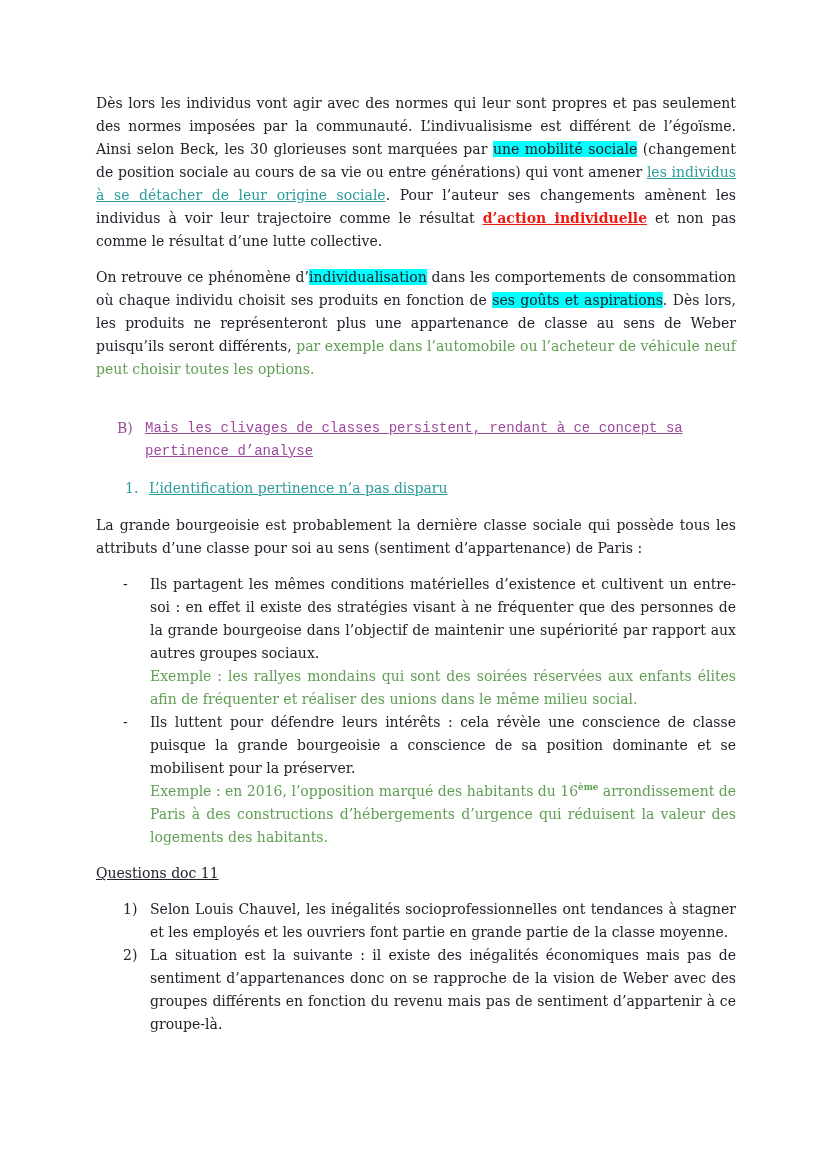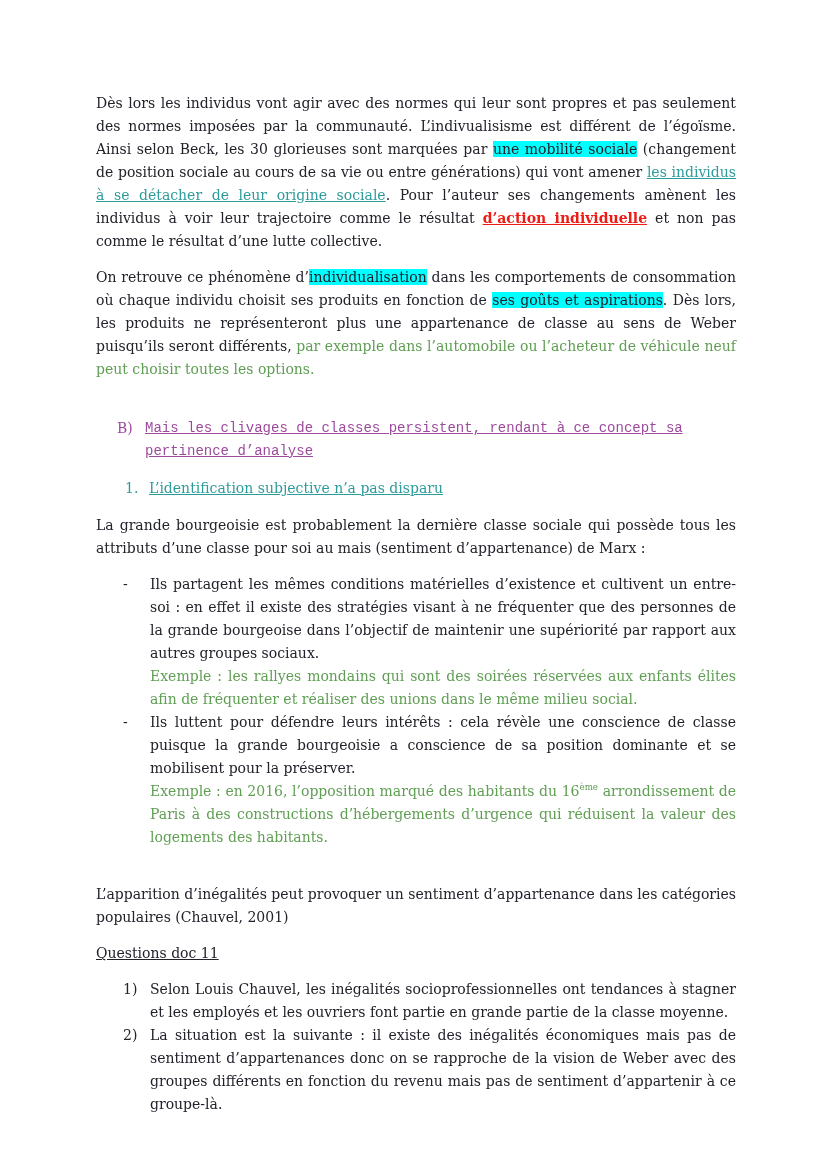--- a/index.html
+++ b/index.html
@@ -55,49 +55,48 @@
     text-decoration: underline;
     cursor: pointer;
   }
   .run.red {
     color: var(--red);
     font-weight: bold;
     text-decoration: underline;
   }
   .run.green { color: var(--green); }
   .run.u { text-decoration: underline; }
-  sup.run { font-size: 0.62em; line-height: 0; }
+  sup.run { font-size: 0.62em; line-height: 0; font-weight: bold; }
 </style>
 </head>
 <body>
 
 <div class="page">
   <div class="content" id="doc">
       <p class="para"><span class="run">Dès lors les individus vont agir avec des normes qui leur sont propres et pas seulement des normes imposées par la communauté. L’indivualisisme est différent de l’égoïsme. Ainsi selon Beck, les 30 glorieuses sont marquées par </span><span class="run hl">une mobilité sociale</span><span class="run"> (changement de position sociale au cours de sa vie ou entre générations) qui vont amener </span><span class="run link">les individus à se détacher de leur origine sociale</span><span class="run">. Pour l’auteur ses changements amènent les individus à voir leur trajectoire comme le résultat </span><span class="run red">d’action individuelle</span><span class="run"> et non pas comme le résultat d’une lutte collective.</span></p>
       <p class="para"><span class="run">On retrouve ce phénomène d’</span><span class="run hl">individualisation</span><span class="run"> dans les comportements de consommation où chaque individu choisit ses produits en fonction de </span><span class="run hl">ses goûts et aspirations</span><span class="run">. Dès lors, les produits ne représenteront plus une appartenance de classe au sens de Weber puisqu’ils seront différents, </span><span class="run green">par exemple dans l’automobile ou l’acheteur de véhicule neuf peut choisir toutes les options.</span></p>
       <p class="para h-b with-marker">
         <span class="marker">B)</span>
         <span class="runs-wrap"><span class="run">Mais les clivages de classes persistent, rendant à ce concept sa pertinence d’analyse</span></span>
       </p>
       <p class="para h-1 with-marker">
         <span class="marker">1.</span>
-        <span class="runs-wrap"><span class="run">L’identification subjective n’a pas disparu</span></span>
+        <span class="runs-wrap"><span class="run">L’identification pertinence n’a pas disparu</span></span>
       </p>
-      <p class="para"><span class="run">La grande bourgeoisie est probablement la dernière classe sociale qui possède tous les attributs d’une classe pour soi au mais (sentiment d’appartenance) de Marx :</span></p>
+      <p class="para"><span class="run">La grande bourgeoisie est probablement la dernière classe sociale qui possède tous les attributs d’une classe pour soi au sens (sentiment d’appartenance) de Paris :</span></p>
       <div class="list dash">
         <div class="li">
           <span class="marker">-</span>
           <span class="li-body"><span class="run">Ils partagent les mêmes conditions matérielles d’existence et cultivent un entre-soi : en effet il existe des stratégies visant à ne fréquenter que des personnes de la grande bourgeoise dans l’objectif de maintenir une supériorité par rapport aux autres groupes sociaux.</span><br><span class="run green">Exemple : les rallyes mondains qui sont des soirées réservées aux enfants élites afin de fréquenter et réaliser des unions dans le même milieu social.</span></span>
         </div>
         <div class="li">
           <span class="marker">-</span>
           <span class="li-body"><span class="run">Ils luttent pour défendre leurs intérêts : cela révèle une conscience de classe puisque la grande bourgeoisie a conscience de sa position dominante et se mobilisent pour la préserver.</span><br><span class="run green">Exemple : en 2016, l’opposition marqué des habitants du 16</span><sup class="run green sup">ème</sup><span class="run green"> arrondissement de Paris à des constructions d’hébergements d’urgence qui réduisent la valeur des logements des habitants.</span></span>
         </div>
       </div>
-      <p class="para space-before"><span class="run">L’apparition d’inégalités peut provoquer un sentiment d’appartenance dans les catégories populaires (Chauvel, 2001)</span></p>
       <p class="para"><span class="run u">Questions doc 11</span></p>
       <div class="list num">
         <div class="li">
           <span class="marker">1)</span>
           <span class="li-body"><span class="run">Selon Louis Chauvel, les inégalités socioprofessionnelles ont tendances à stagner et les employés et les ouvriers font partie en grande partie de la classe moyenne.</span></span>
         </div>
         <div class="li">
           <span class="marker">2)</span>
           <span class="li-body"><span class="run">La situation est la suivante : il existe des inégalités économiques mais pas de sentiment d’appartenances donc on se rapproche de la vision de Weber avec des groupes différents en fonction du revenu mais pas de sentiment d’appartenir à ce groupe-là.</span></span>
         </div>

